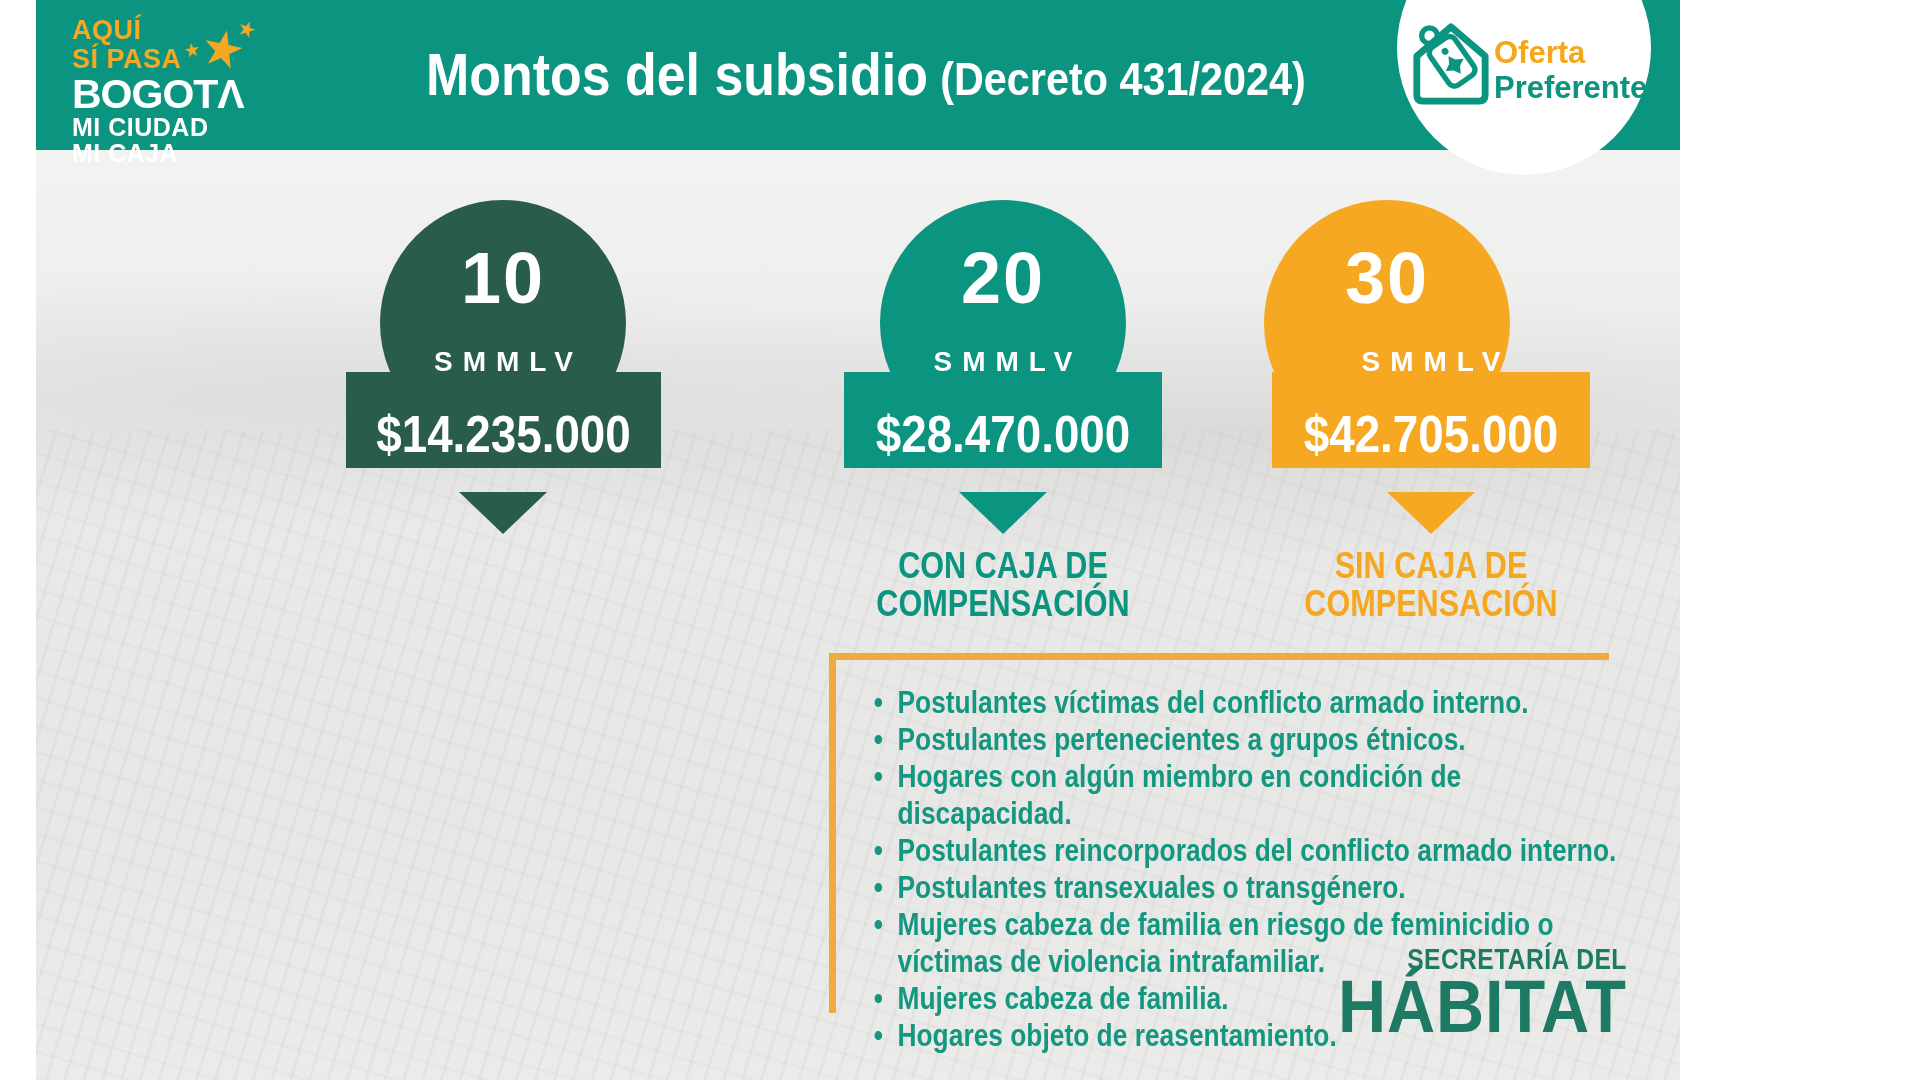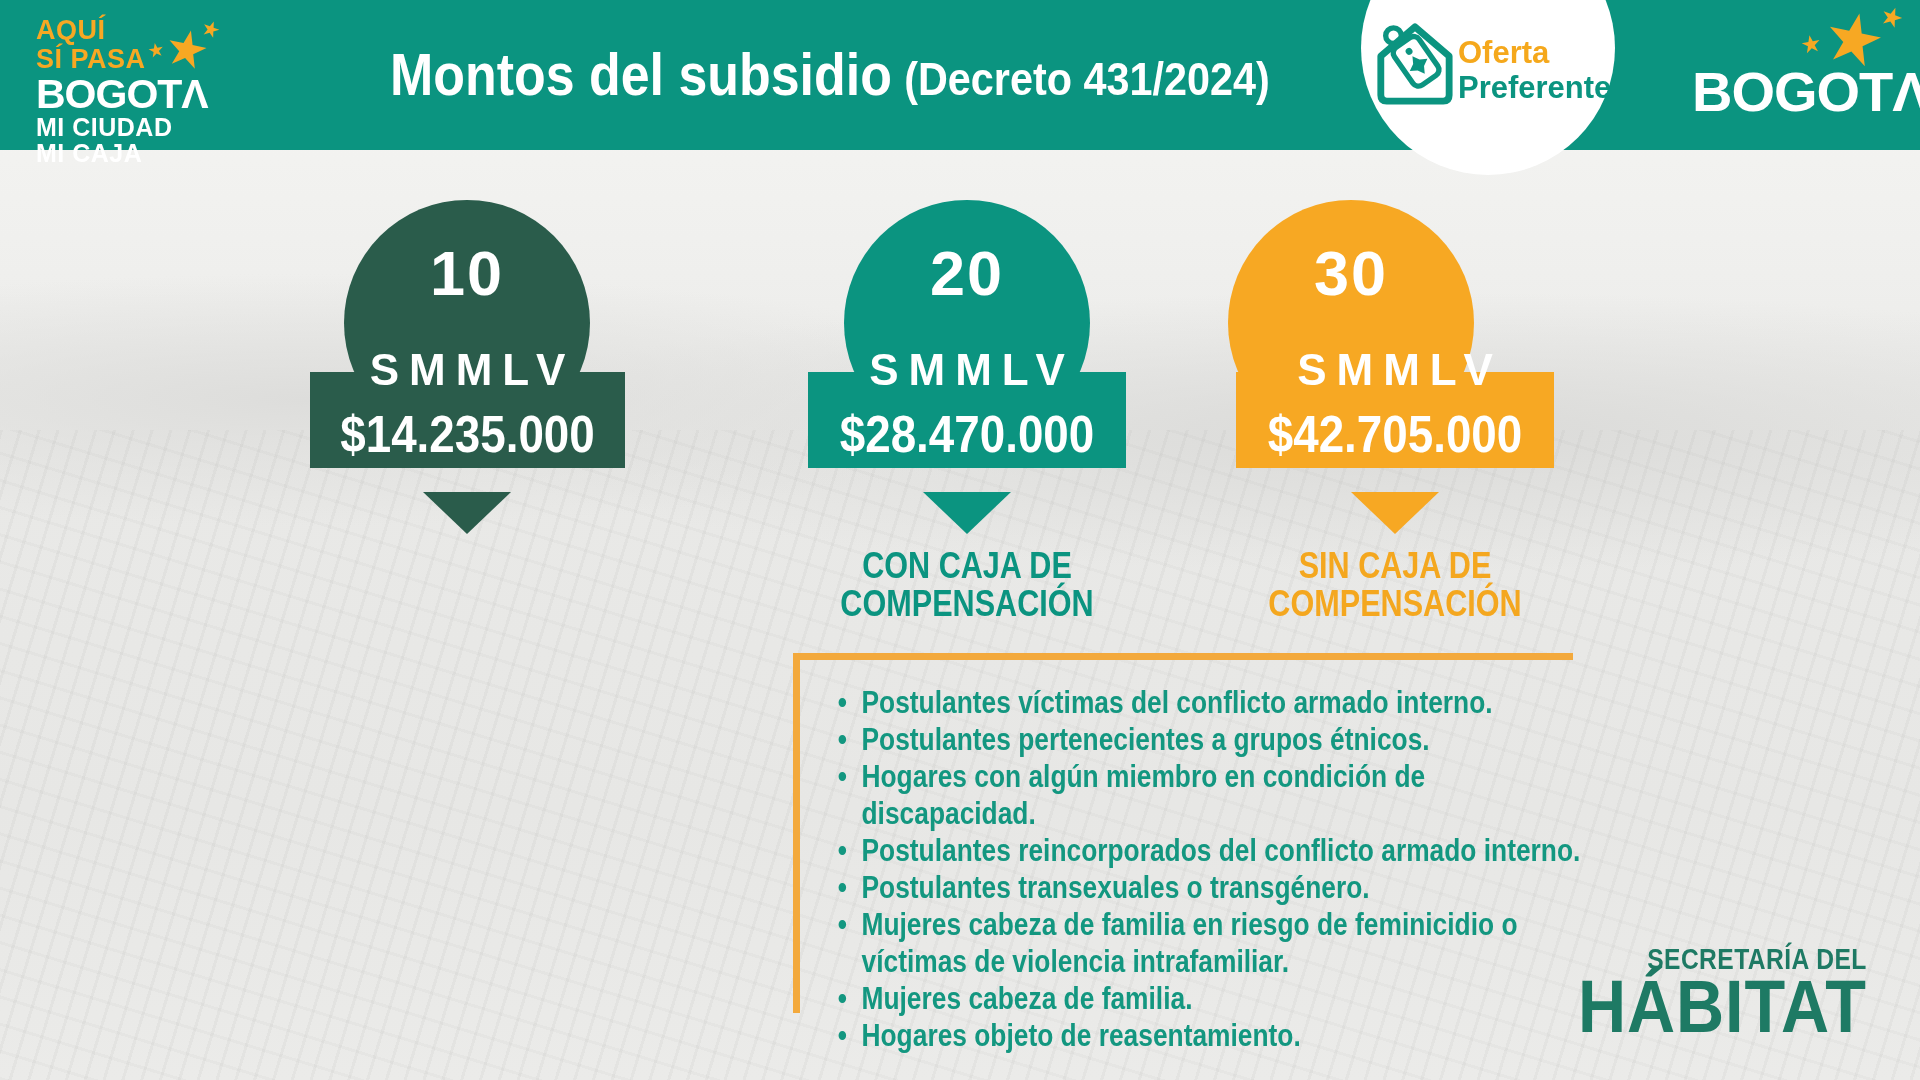--- a/index.html
+++ b/index.html
@@ -1,24 +1,25 @@
 <!DOCTYPE html>
 <html><head>
 <meta charset="utf-8">
 <style>
   * { margin:0; padding:0; box-sizing:border-box; }
   html,body { width:1920px; height:1080px; }
   body { font-family:"Liberation Sans","DejaVu Sans",sans-serif; }
 
   .stage {
-    position:relative; width:1920px; height:1080px; overflow:hidden;
+    position:relative; width:1644px; height:1080px; overflow:hidden;
     background:
       radial-gradient(1100px 180px at 16% 37%, #dddddb 0%, rgba(221,221,219,0) 70%),
       radial-gradient(1400px 200px at 74% 40%, #dadad8 0%, rgba(218,218,216,0) 70%),
       linear-gradient(180deg,#f6f6f4 0%, #f0f0ee 22%, #e9e9e7 45%, #e7e7e5 75%, #ebebe9 100%);
+    margin-left: 36px;
   }
   .city-texture {
     position:absolute; left:0; right:0; top:430px; bottom:0;
     background:
       repeating-linear-gradient(107deg, rgba(165,165,162,.10) 0 3px, transparent 3px 18px),
       repeating-linear-gradient(17deg, rgba(165,165,162,.07) 0 3px, transparent 3px 26px);
   }
 
   
   .header-band { position:absolute; left:0; top:0; width:1920px; height:150px; background:#0b9480; }
@@ -42,24 +43,24 @@
   .badge-text { position:absolute; left:97px; top:114px; font-weight:bold; font-size:31px; line-height:35px; }
   .badge-text .w1 { color:#f5a81c; display:block; }
   .badge-text .w2 { color:#0b9480; display:block; }
 
   .logo-right { position:absolute; left:1692px; top:64px; color:#ffffff; font-weight:bold;
     font-size:56px; line-height:1; letter-spacing:-1px; }
 
   
   .tier-circle { position:absolute; top:200px; width:246px; height:246px; border-radius:50%; }
   .tier-num { position:absolute; top:42px; width:100%; text-align:center;
-    color:#ffffff; font-weight:bold; font-size:63px; line-height:1; letter-spacing:2px; }
+    color:#ffffff; font-weight:bold; font-size:72px; line-height:1; letter-spacing:2px; }
   .tier-band { position:absolute; top:372px; height:96px; }
   .tier-unit { position:absolute; top:-24px; width:100%; text-align:center; color:#ffffff;
-    font-weight:bold; font-size:44px; line-height:1; letter-spacing:10px; padding-left:10px; }
+    font-weight:bold; font-size:28px; line-height:1; letter-spacing:10px; padding-left:10px; }
   .tier-amount { position:absolute; top:36px; width:100%; text-align:center; color:#ffffff;
     font-weight:bold; font-size:52px; line-height:1; transform:scaleX(.88); }
   .tri { position:absolute; top:492px; width:0; height:0;
     border-left:44px solid transparent; border-right:44px solid transparent; border-top:42px solid #000; }
   .caption { position:absolute; top:547px; width:318px; text-align:center;
     font-weight:bold; font-size:36px; line-height:38px; transform:scaleX(.85); }
 
   .c-dark { background:#2a5c4b; }  .t-dark { border-top-color:#2a5c4b; }
   .c-teal { background:#0b9480; }  .t-teal { border-top-color:#0b9480; }  .x-teal { color:#0b9480; }
   .c-yellow { background:#f7a823; } .t-yellow { border-top-color:#f7a823; } .x-yellow { color:#f4a71f; }

